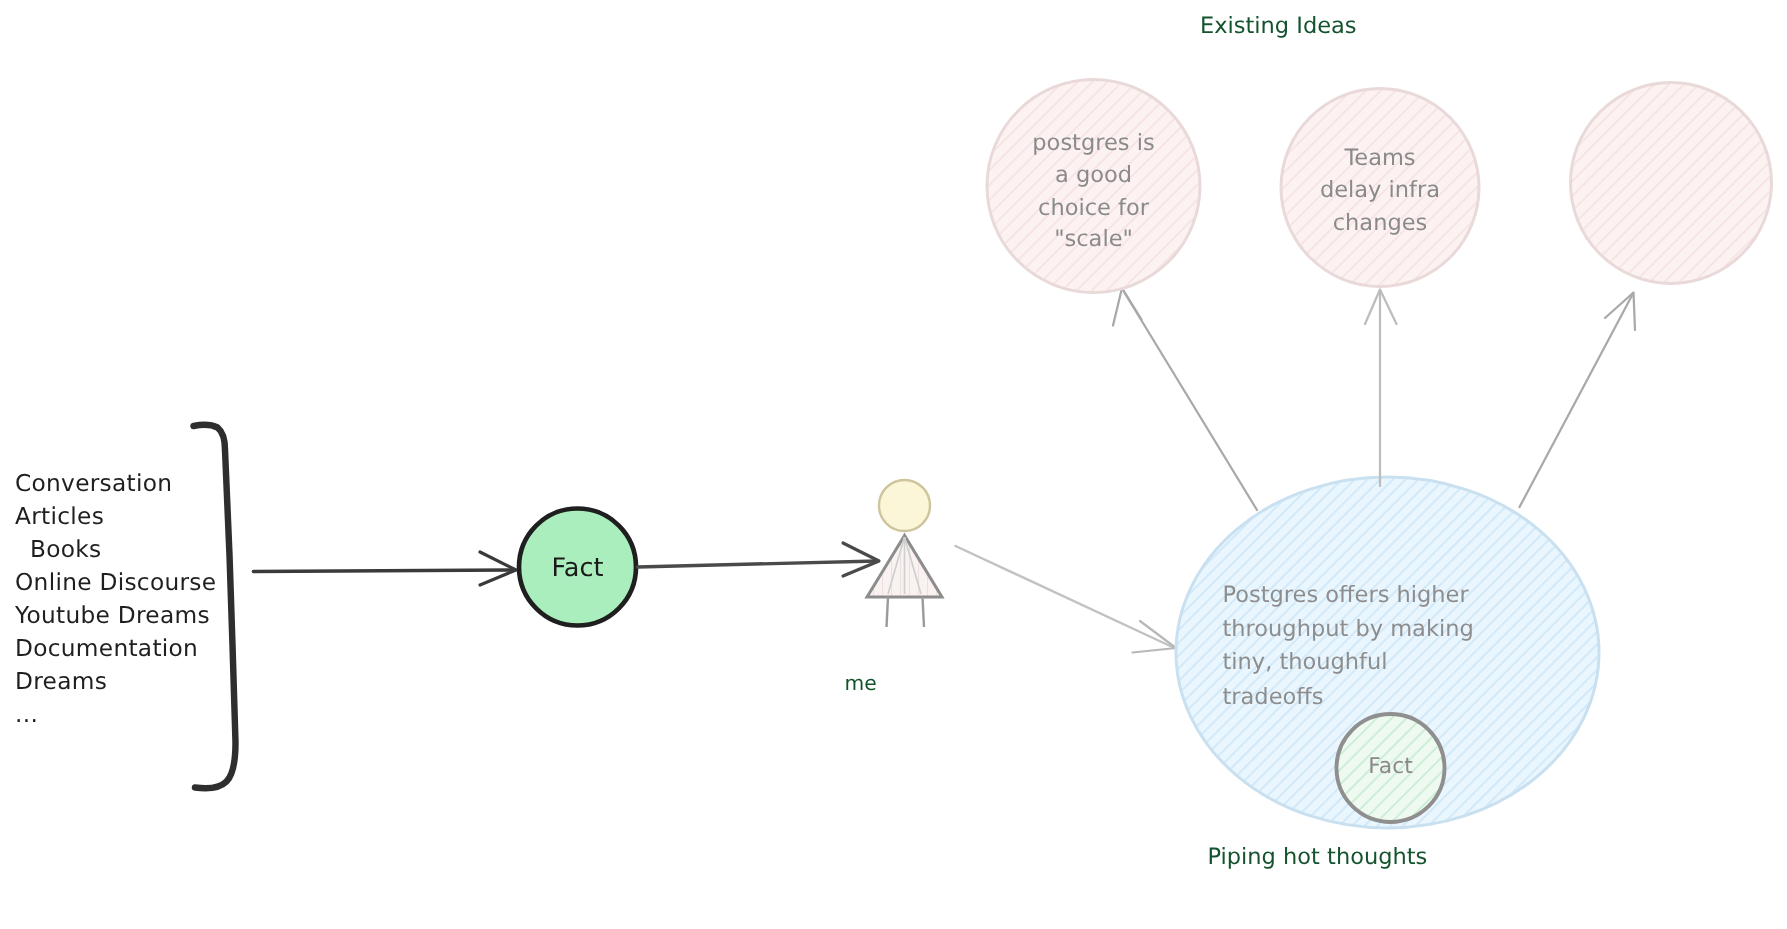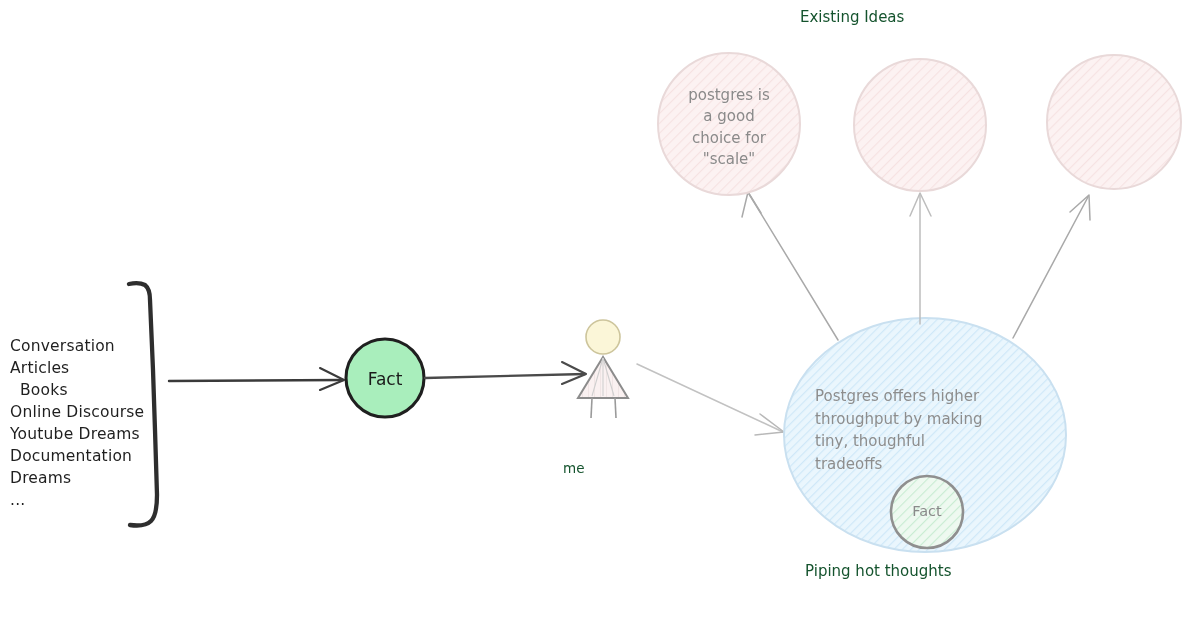--- a/index.html
+++ b/index.html
@@ -25,21 +25,20 @@
     width: 1191px;
     height: 619px;
   }
   .srcline {
     position: absolute;
     font-family: "DejaVu Sans", sans-serif;
     font-size: 15.5px;
     color: #1f1f1f;
     white-space: nowrap;
     letter-spacing: 0.2px;
-    margin-top: 24px;
   }
   .nodetext {
     position: absolute;
     font-family: "DejaVu Sans", sans-serif;
     color: #8a8a8a;
     text-align: center;
     line-height: 1.42;
     white-space: pre-line;
   }
   .captiontext {
@@ -171,31 +170,34 @@
     <div class="srcline" style="left:20px; top:357px;">Books</div>
     <div class="srcline" style="left:10px; top:379px;text-align:center;">Online Discourse</div>
     <div class="srcline" style="left:10px; top:401px;">Youtube Dreams</div>
     <div class="srcline" style="left:10px; top:423px;">Documentation</div>
     <div class="srcline" style="left:10px; top:445px;">Dreams</div>
     <div class="srcline" style="left:10px; top:467px;">...</div>
   </div>
 
   <div class="facttext-main" style="left:335px; top:369px; width:100px;">Fact</div>
 
-  <div class="captiontext" style="left:563px; top:460px; width:80px; font-size:13.5px;">me</div>
+  <div class="captiontext" style="left:563px; top:448px; width:80px; font-size:13.5px;">me</div>
 
   <div class="thoughttext" style="left:815px; top:385px; width:220px;">Postgres offers higher
 throughput by making
 tiny, thoughful
 tradeoffs</div>
 
   <div class="facttext-inner" style="left:877px; top:503px; width:100px;">Fact</div>
 
   <div class="captiontext" style="left:805px; top:562px; width:240px; font-size:15px;">Piping hot thoughts</div>
 
   <div class="captiontext" style="left:800px; top:8px; width:200px; font-size:15px;">Existing Ideas</div>
 
   <div class="nodetext" style="left:659px; top:85px; width:140px; font-size:15px;text-align:center;">postgres is
 a good
 choice for
 "scale"</div>
+  <div class="nodetext" style="left:855px; top:95px; width:130px; font-size:15px;">Teams
+delay infra
+changes</div>
 
 </div>
 
 </body></html>

